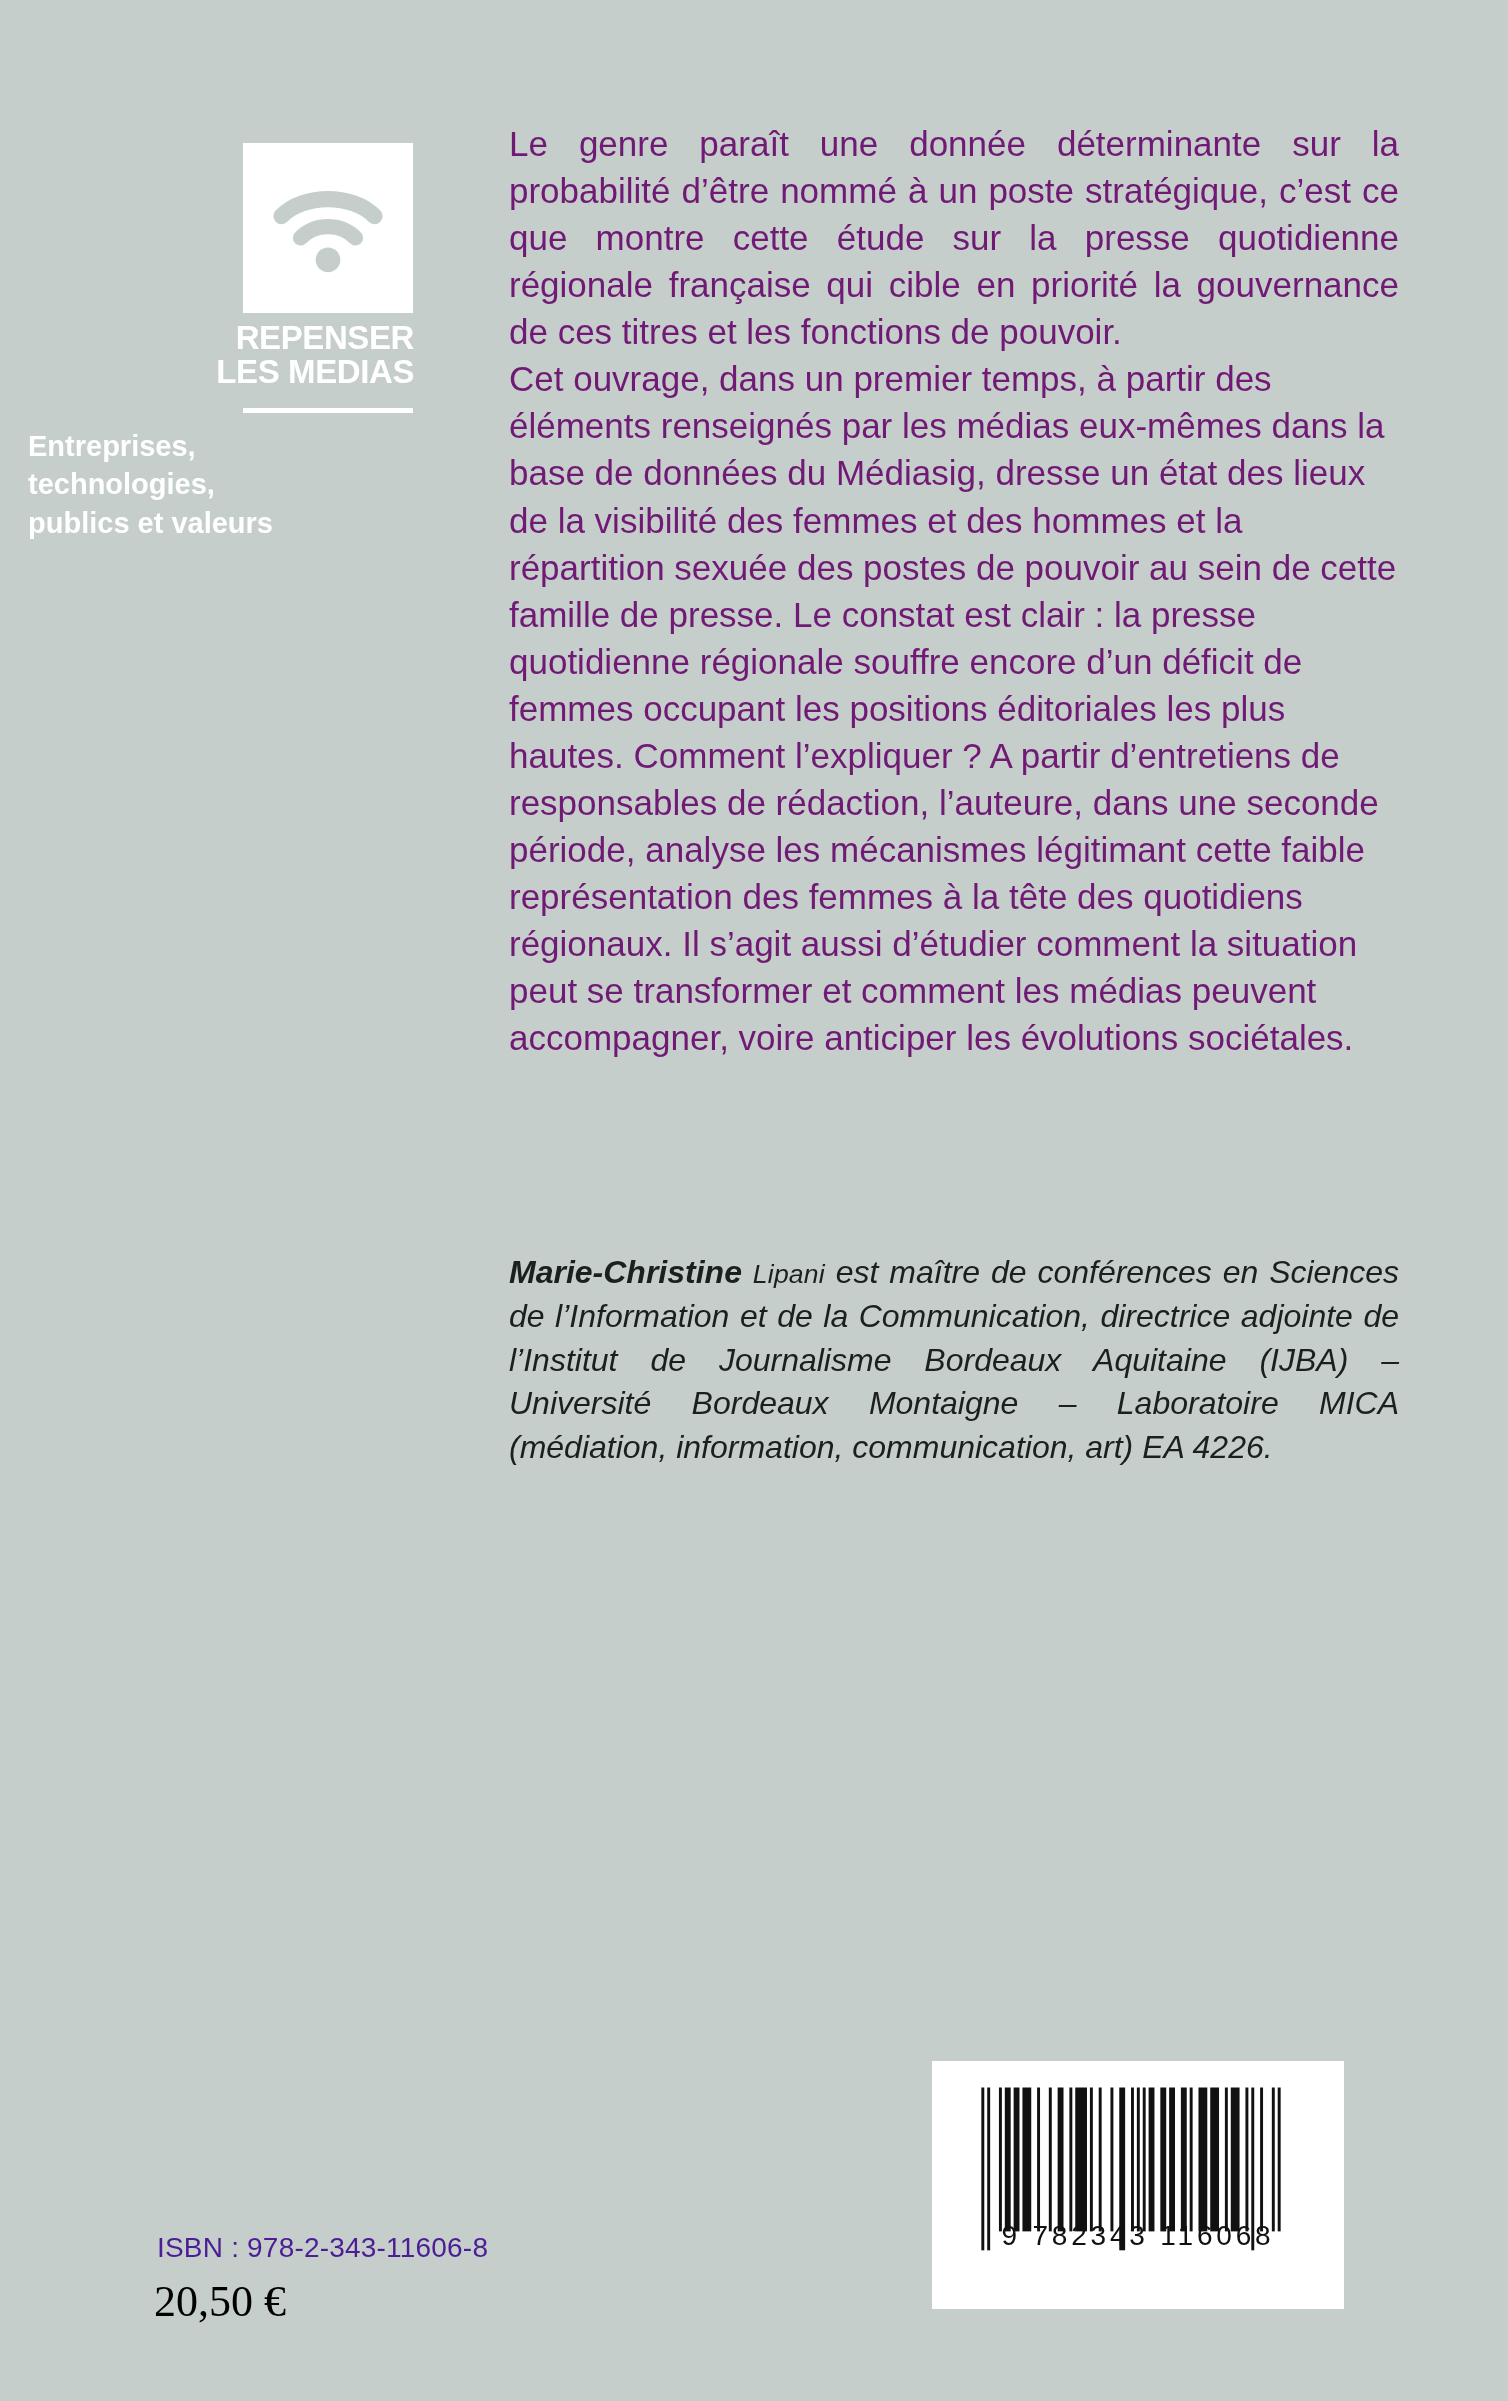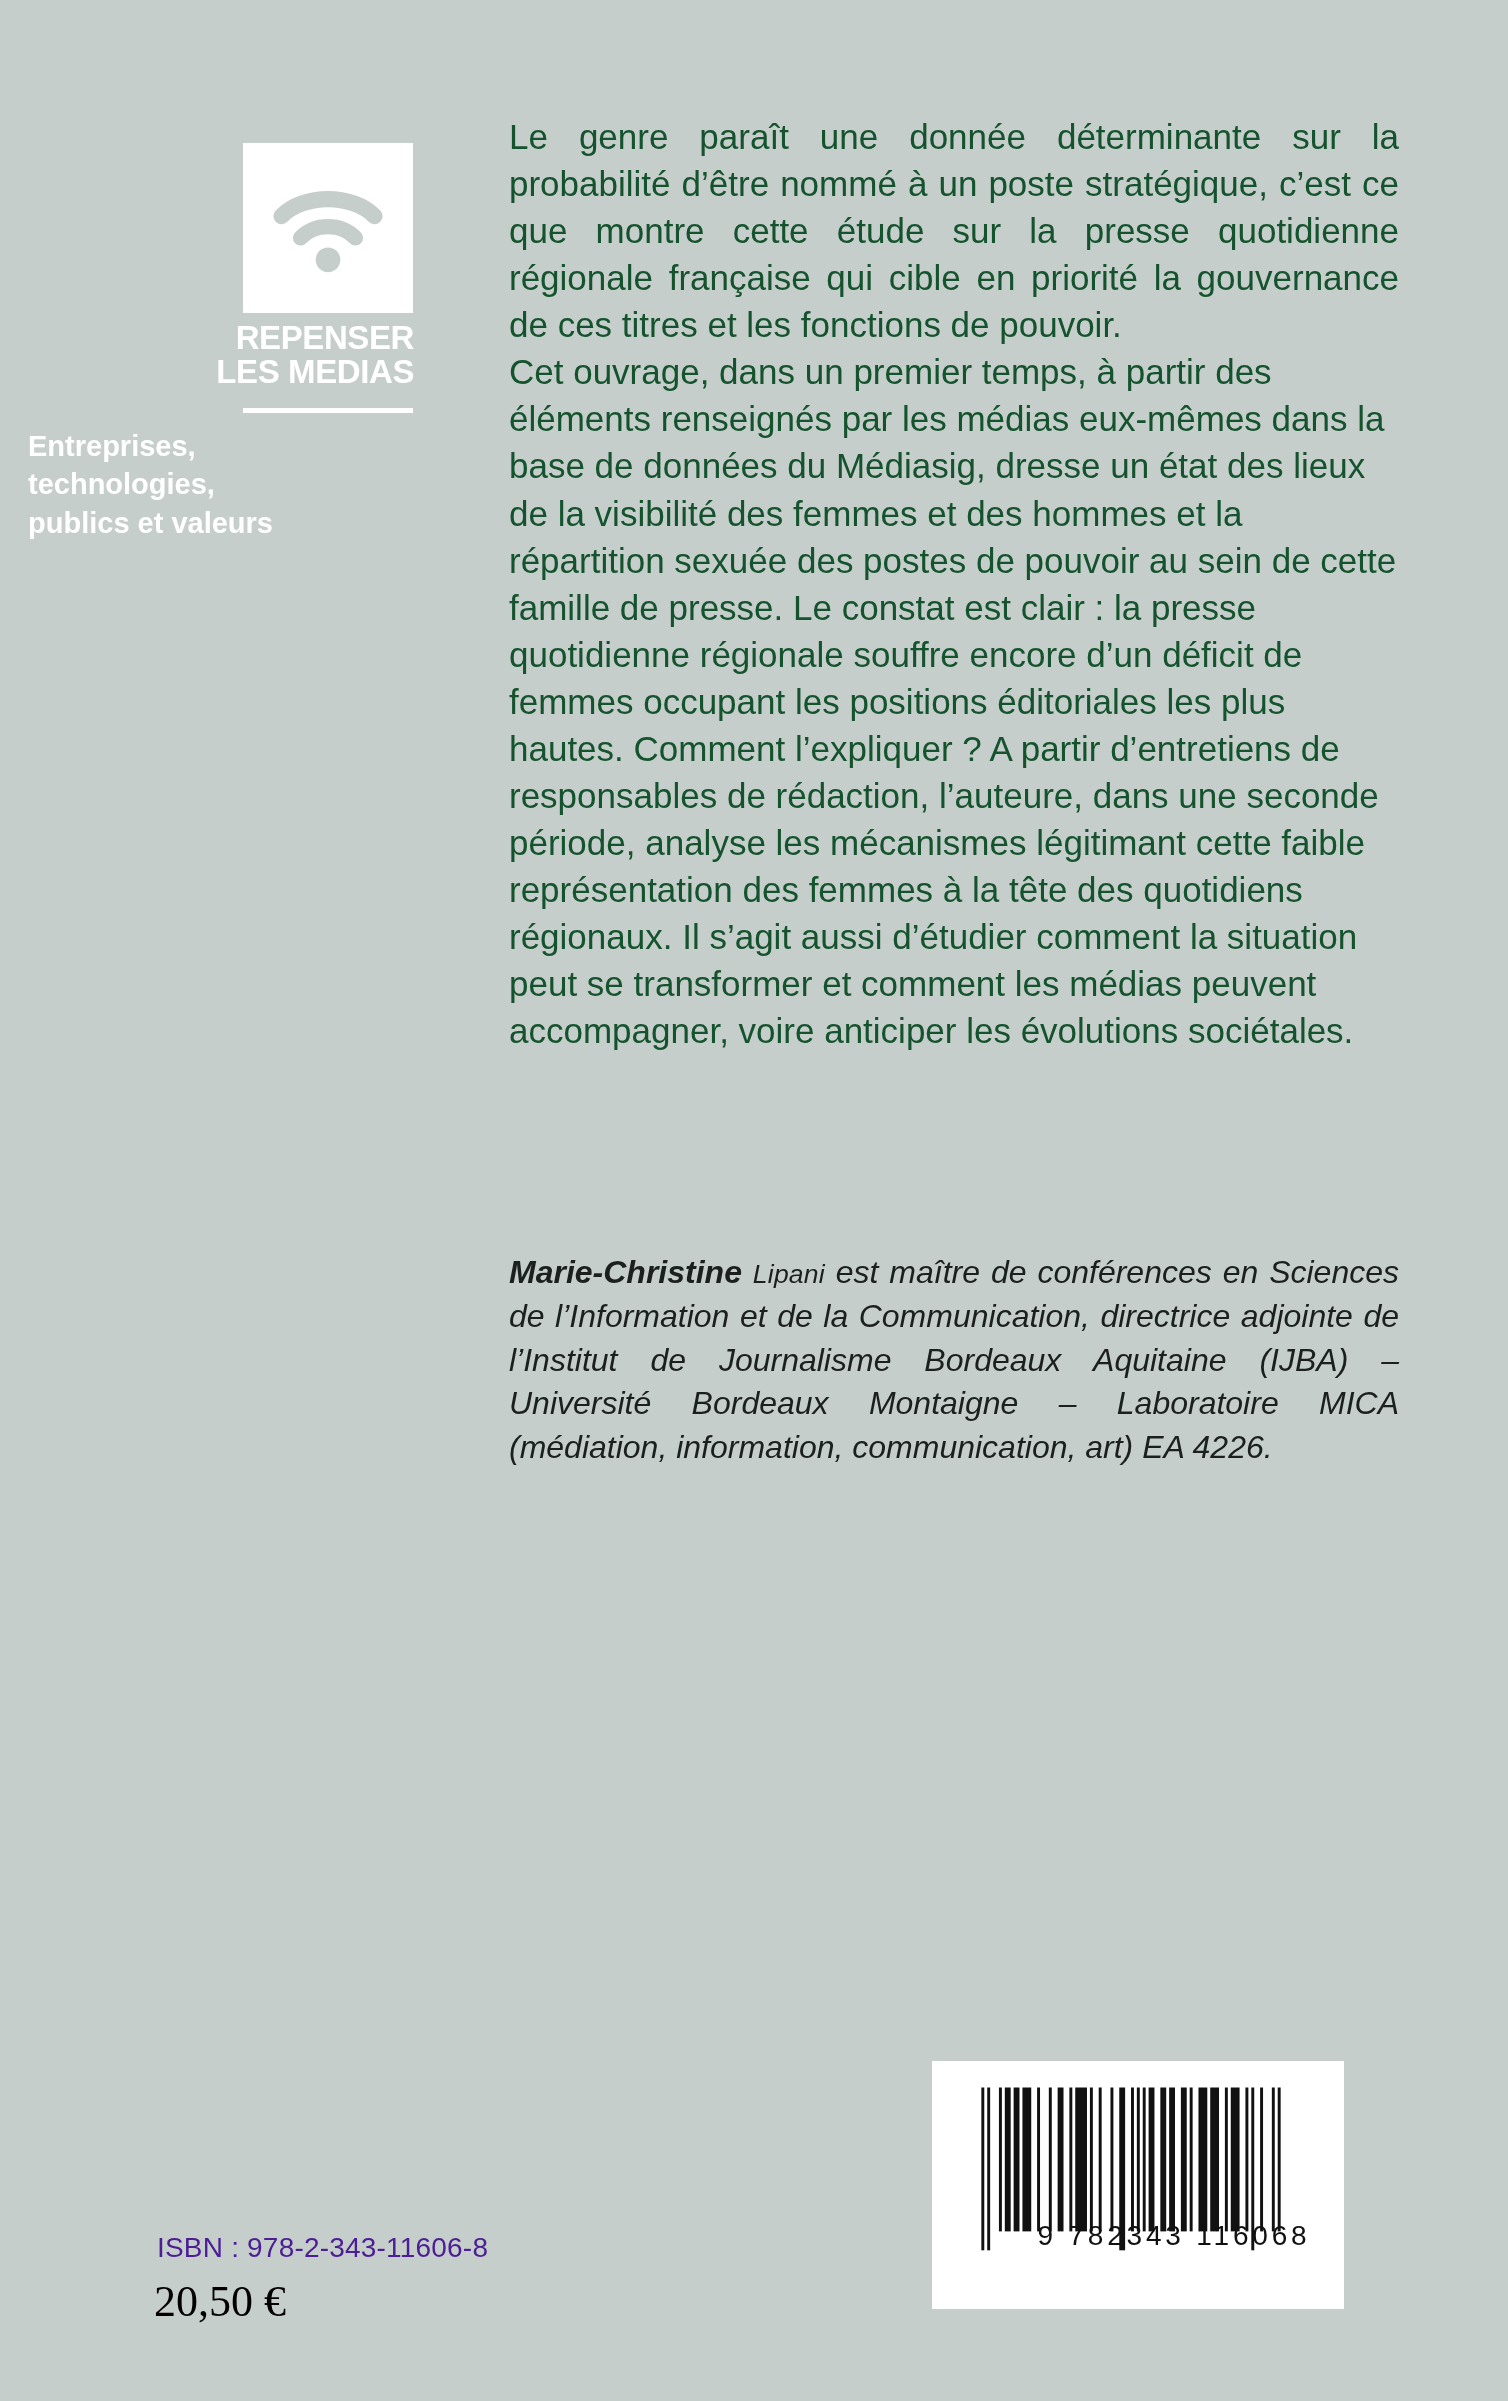--- a/index.html
+++ b/index.html
@@ -104,23 +104,23 @@
     font-weight: bold;
     font-size: 26.5px;
     line-height: 1.34;
   }
   .collection span { display: block; }
 
   
   .blurb {
     position: absolute;
     left: 509px;
-    top: 113px;
+    top: 120px;
     width: 890px;
-    color: #14532d;
+    color: #701a75;
     font-size: 35px;
     line-height: 1.345;
     text-align: justify;
   }
   .blurb p { margin: 0; }
   .blurb p.last-left { text-align: left; }
 
   .bio {
     position: absolute;
     left: 509px;
@@ -182,21 +182,20 @@
   .barcode-digits {
     position: absolute;
     left: 0;
     top: 159px;
     width: 100%;
     text-align: center;
     font-family: "Liberation Sans", sans-serif;
     font-size: 28px;
     color: #111111;
     letter-spacing: 3.8px;
-    padding-left: 36px;
   }
 </style>
 </head>
 <body>
 
 <div class="cover">
 
   <div class="sidebar">
 
     <div class="logo-box">

